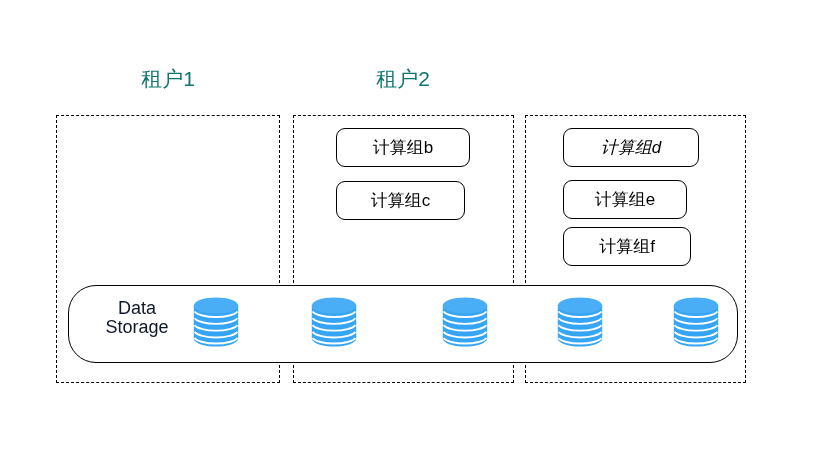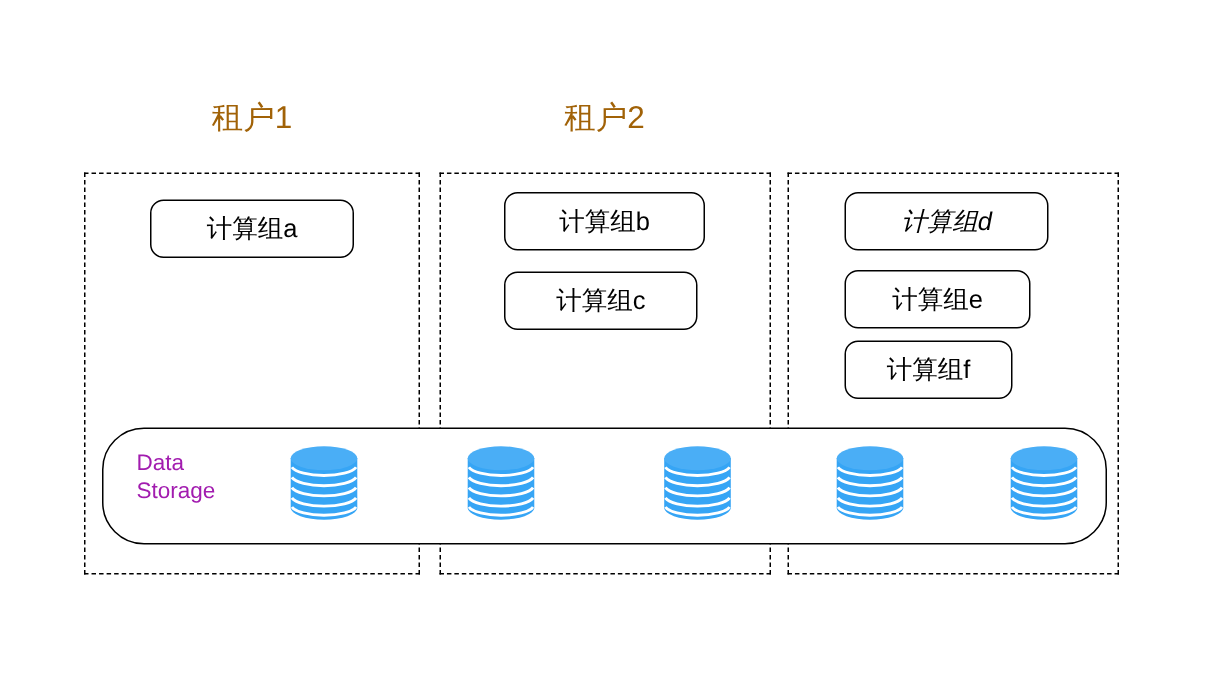--- a/index.html
+++ b/index.html
@@ -19,21 +19,21 @@
     width: 814px;
     height: 449px;
   }
 
   
   .tenant-title {
     position: absolute;
     text-align: center;
     font-size: 21px;
     line-height: 26px;
-    color: #a16207;
+    color: #0f766e;
     white-space: nowrap;
   }
 
   
   .tenant-box {
     position: absolute;
     border: 1.6px dashed #000000;
     background: transparent;
     box-sizing: border-box;
   }
@@ -60,24 +60,24 @@
     border: 1.8px solid #000000;
     border-radius: 28px;
     background: #ffffff;
     box-sizing: border-box;
   }
   .storage-label {
     position: absolute;
     left: 22px;
     top: 13px;
     width: 92px;
-    font-size: 15px;
+    font-size: 18px;
     line-height: 19px;
-    text-align: left;
-    color: #a21caf;
+    text-align: center;
+    color: #0f172a;
   }
 
   
   .db-icon {
     position: absolute;
     width: 46px;
     height: 50px;
   }
   .db-icon svg {
     display: block;
@@ -90,28 +90,27 @@
 
 <div id="canvas">
 
   <div class="tenant-title" style="left:98px; top:66px; width:140px;">租户1</div>
   <div class="tenant-title" style="left:333px; top:66px; width:140px;">租户2</div>
 
   <div class="tenant-box" style="left:56px; top:115px; width:224px; height:268px;"></div>
   <div class="tenant-box" style="left:293px; top:115px; width:221px; height:268px;"></div>
   <div class="tenant-box" style="left:525px; top:115px; width:221px; height:268px;"></div>
 
-  <div class="compute-group" style="left:100px; top:133px; width:136px; height:39px;">计算组a</div>
 
   <div class="compute-group" style="left:336px; top:128px; width:134px; height:39px;">计算组b</div>
   <div class="compute-group" style="left:336px; top:181px; width:129px; height:39px;">计算组c</div>
 
   <div class="compute-group" style="left:563px; top:128px; width:136px; height:39px;font-style:italic;">计算组d</div>
   <div class="compute-group" style="left:563px; top:180px; width:124px; height:39px;">计算组e</div>
-  <div class="compute-group" style="left:563px; top:227px; width:112px; height:39px;">计算组f</div>
+  <div class="compute-group" style="left:563px; top:227px; width:128px; height:39px;">计算组f</div>
 
   <div class="storage-bar" style="left:68px; top:285px; width:670px; height:78px;">
     <div class="storage-label">
       <div>Data</div>
       <div>Storage</div>
     </div>
   </div>
 
   <div class="db-icon" style="left:193px; top:297px;">
     <svg viewBox="0 0 46 50" xmlns="http://www.w3.org/2000/svg">

